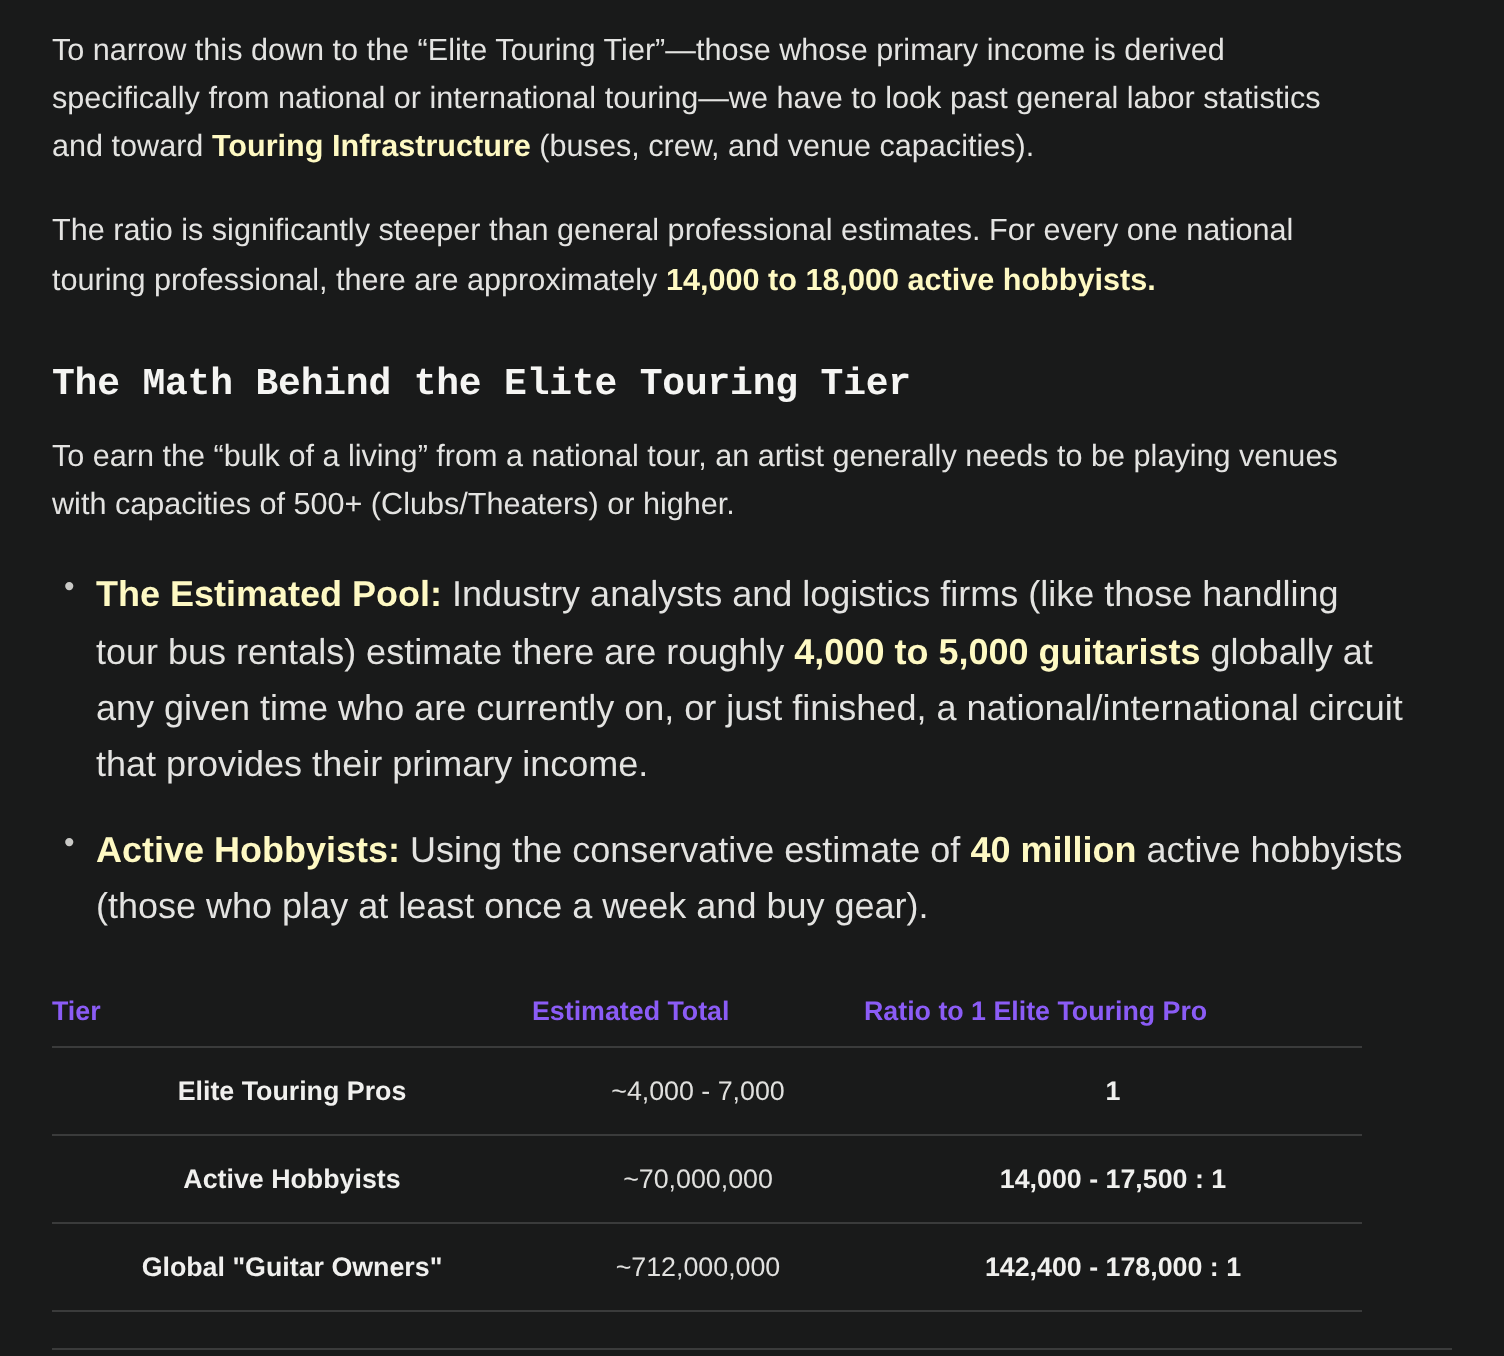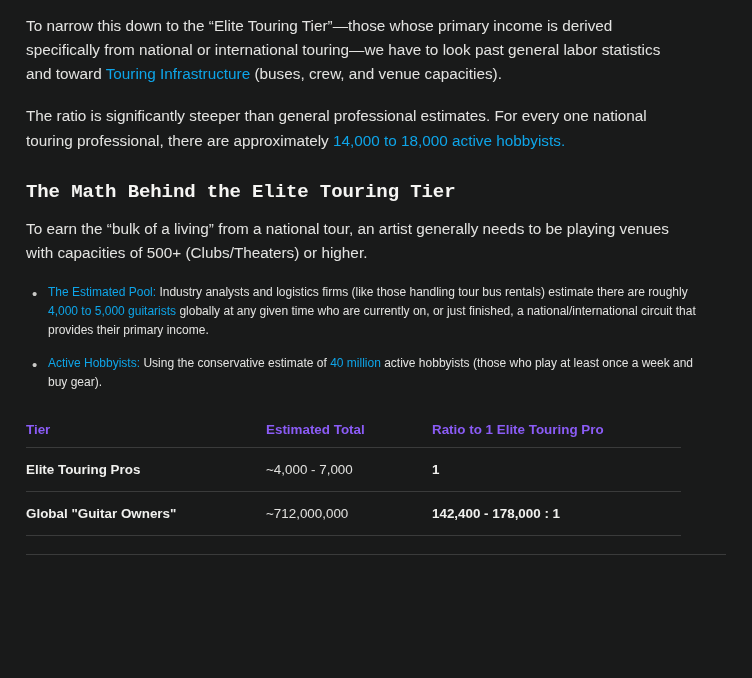--- a/index.html
+++ b/index.html
@@ -21,37 +21,37 @@
     width: 752px;
   }
   p.para {
     margin: 0 0 18px 0;
     font-size: 15.3px;
     line-height: 1.58;
     color: #e3e3e1;
     max-width: 660px;
   }
   p.para.second { max-width: 640px; }
-  strong { font-weight: 400; color: #0ea5e9; }
+  strong { font-weight: 700; color: #fef9c3; }
   h2.section-heading {
     font-size: 19px;
     font-weight: 700;
     letter-spacing: -0.1px;
     margin: 28px 0 14px 0;
     color: #f5f5f3;
     font-family: Liberation Mono, monospace;
   }
   ul.bullets {
     margin: 0 0 20px 0;
     padding: 0 0 0 22px;
     list-style: none;
   }
   ul.bullets li {
     position: relative;
-    font-size: 12px;
+    font-size: 18px;
     line-height: 1.58;
     color: #e3e3e1;
     margin-bottom: 14px;
     max-width: 655px;
   }
   ul.bullets li::before {
     content: "•";
     position: absolute;
     left: -16px;
     top: -1px;
@@ -71,20 +71,21 @@
     padding: 10px 0 10px 0;
     border-bottom: 1px solid #3a3b3b;
     font-size: 13.4px;
   }
   table.ratio-table td {
     padding: 14px 0 14px 0;
     border-bottom: 1px solid #3a3b3b;
     color: #e0e0de;
     font-size: 13.4px;
     vertical-align: top;
+    text-align: center;
   }
   table.ratio-table td.b { font-weight: 700; color: #f0f0ee; }
   table.ratio-table th.col0, table.ratio-table td.col0 { width: 240px; }
   table.ratio-table th.col1, table.ratio-table td.col1 { width: 166px; }
   table.ratio-table th.col2, table.ratio-table td.col2 { width: 249px; }
   .bottom-rule {
     width: 700px;
     margin: 18px 0 0 0;
     border-top: 1px solid #3a3b3b;
   }
@@ -115,20 +116,25 @@
         <th class="col2">Ratio to 1 Elite Touring Pro</th>
       </tr>
     </thead>
     <tbody id="table-body">
         <tr>
           <td class="col0 b">Elite Touring Pros</td>
           <td class="col1">~4,000 - 7,000</td>
           <td class="col2 b">1</td>
         </tr>
         <tr>
+          <td class="col0 b">Active Hobbyists</td>
+          <td class="col1">~70,000,000</td>
+          <td class="col2 b">14,000 - 17,500 : 1</td>
+        </tr>
+        <tr>
           <td class="col0 b">Global "Guitar Owners"</td>
           <td class="col1">~712,000,000</td>
           <td class="col2 b">142,400 - 178,000 : 1</td>
         </tr>
       </tbody>
   </table>
 
   <div class="bottom-rule"></div>
 </div>
 

